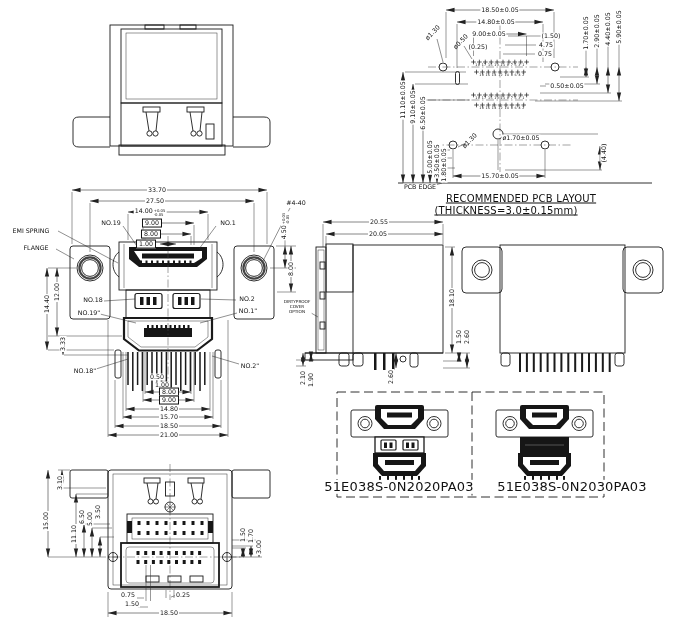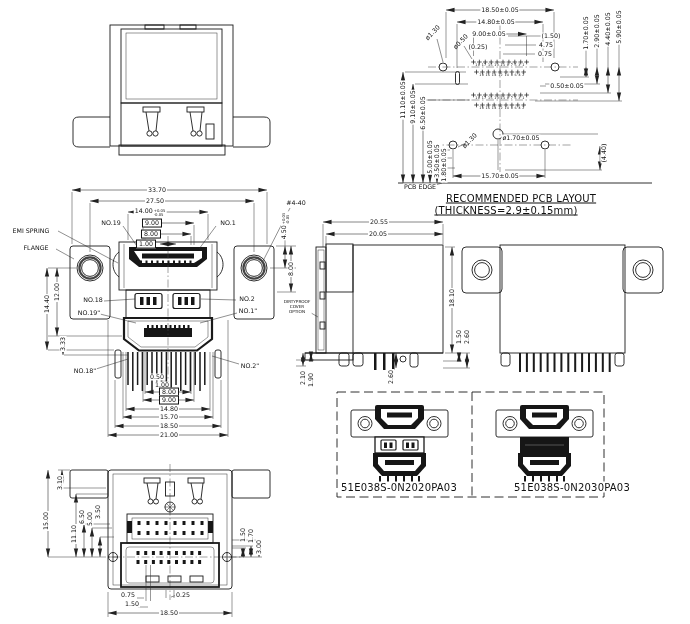--- a/index.html
+++ b/index.html
@@ -9,21 +9,21 @@
 .sheet svg{position:absolute;left:0;top:0}
 .dim{position:absolute;font-size:6.3px;line-height:1.1;white-space:nowrap;background:#fff;
   padding:0 1px;transform:translate(-50%,-50%);color:#111}
 .v{transform:translate(-50%,-50%) rotate(-90deg)}
 .r45{transform:translate(-50%,-50%) rotate(-45deg)}
 .boxed{border:0.8px solid #111;padding:0 2px}
 .nobg{background:transparent}
 .pins{font-size:3.3px;letter-spacing:.35px;background:transparent}
 .tinynote{font-size:4.2px;line-height:1.2;text-align:center}
 .title{font-size:10px;text-decoration:underline;letter-spacing:.2px}
-.pn{font-size:10px;letter-spacing:.2px}
+.pn{font-size:13px;letter-spacing:.2px}
 .tol{display:inline-flex;flex-direction:column;font-size:3.8px;line-height:1;vertical-align:1px;margin-left:1px}
 .tol i{font-style:normal}
 </style>
 </head>
 <body>
 
 <div class="sheet">
 
 <svg width="690" height="624" viewBox="0 0 690 624">
 <defs>
@@ -367,21 +367,21 @@
 <span class="dim v" style="left:423px;top:113px">6.50±0.05</span>
 <span class="dim v" style="left:430px;top:157px">5.00±0.05</span>
 <span class="dim v" style="left:437px;top:161px">3.50±0.05</span>
 <span class="dim v" style="left:444px;top:165px">1.80±0.05</span>
 <span class="dim r45 nobg" style="left:470px;top:141px">ø1.30</span>
 <span class="dim" style="left:521px;top:138px">ø1.70±0.05</span>
 <span class="dim v" style="left:604px;top:153px">(4.40)</span>
 <span class="dim" style="left:500px;top:176px">15.70±0.05</span>
 <span class="dim" style="left:420px;top:187px">PCB EDGE</span>
 <span class="dim title" style="left:521px;top:198px">RECOMMENDED PCB LAYOUT</span>
-<span class="dim title" style="left:506px;top:210px">(THICKNESS=2.9±0.15mm)</span>
+<span class="dim title" style="left:506px;top:210px">(THICKNESS=3.0±0.15mm)</span>
 <span class="dim pins" style="left:500px;top:66px">19 17 15 13 11 9 7 5 3 1</span>
 <span class="dim pins" style="left:502px;top:76px">18 16 14 12 10 8 6 4 2</span>
 <span class="dim pins" style="left:500px;top:99px">19 17 15 13 11 9 7 5 3 1</span>
 <span class="dim pins" style="left:502px;top:109px">18 16 14 12 10 8 6 4 2</span>
 
 <span class="dim" style="left:157px;top:190px">33.70</span>
 <span class="dim" style="left:155px;top:201px">27.50</span>
 <span class="dim" style="left:150px;top:212px"><span>14.00</span><span class="tol">
         <i>+0.05</i>
         <i>-0.05</i>

